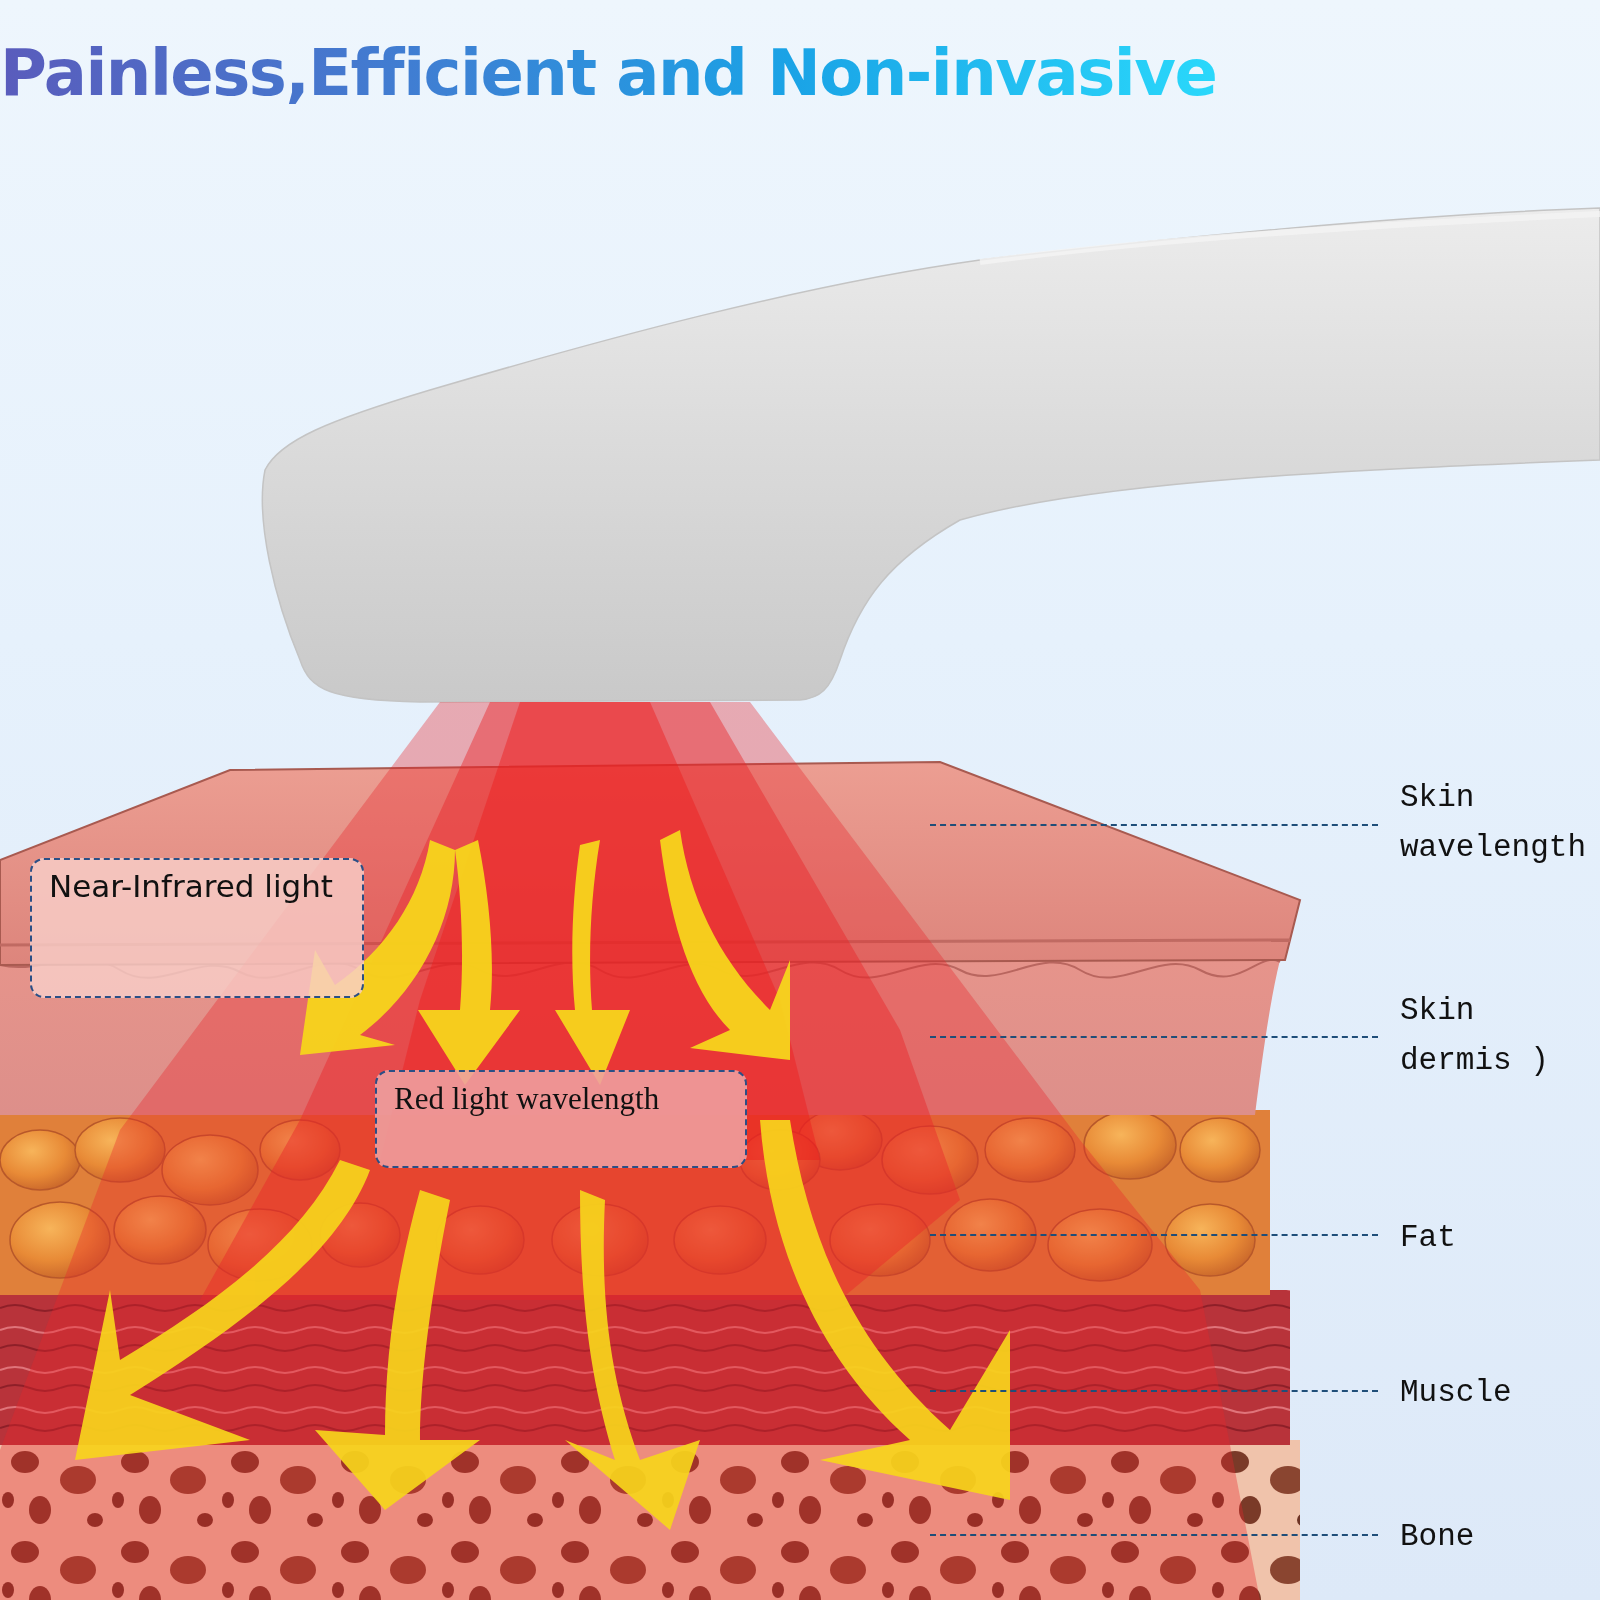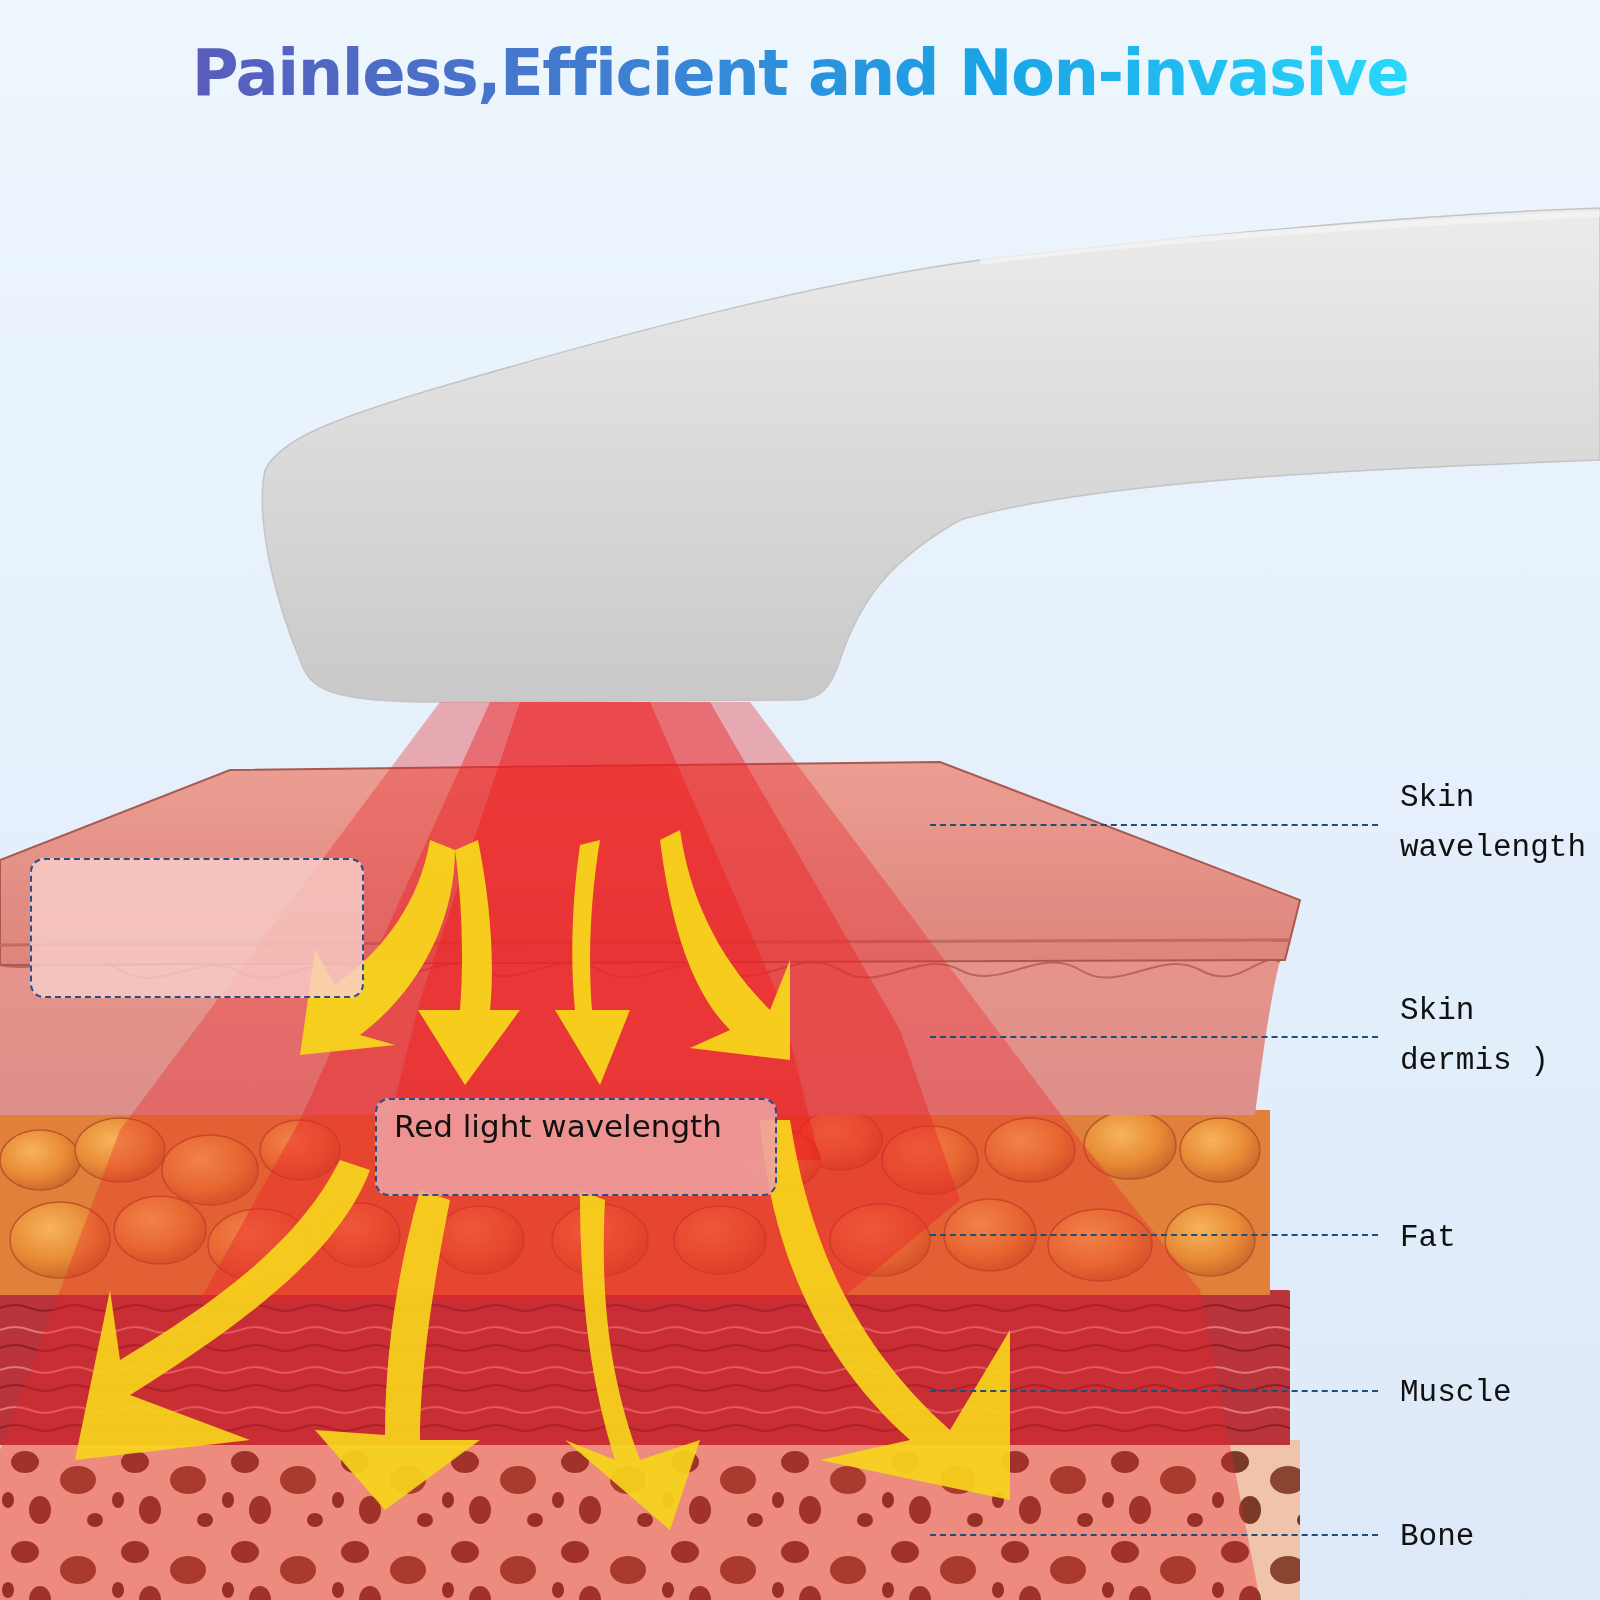--- a/index.html
+++ b/index.html
@@ -2,36 +2,36 @@
 <html><head>
 <meta charset="utf-8">
 <style>
   html, body { margin: 0; padding: 0; }
   body {
     width: 1600px; height: 1600px; overflow: hidden; position: relative;
     background: linear-gradient(180deg, #eef6fd 0%, #e6f1fc 40%, #dde9f8 100%);
     font-family: "DejaVu Sans", "Liberation Sans", sans-serif;
   }
   .title {
-    position: absolute; left: 0; right: 0; top: 28px; text-align: center;
+    position: absolute; left: 0; right: 0; top: 28px; text-align: left;
     font-family: "DejaVu Sans", sans-serif; font-weight: bold;
     font-size: 64px; letter-spacing: -1.5px; line-height: 90px;
   }
   .title span {
     background: linear-gradient(90deg, #5a5cbc 0%, #3f7fd3 35%, #1aa3e6 65%, #2ad8fb 100%);
     -webkit-background-clip: text; background-clip: text; color: transparent;
   }
   svg.scene { position: absolute; left: 0; top: 0; }
   .callout {
     position: absolute; border: 2px dashed #2a4f86; border-radius: 14px;
     color: #111; font-family: "DejaVu Sans", sans-serif; font-size: 31px;
     line-height: 41px; padding: 6px 16px 4px 17px; box-sizing: border-box;
   }
   .callout.nir { left: 30px; top: 858px; width: 334px; height: 140px; background: rgba(248,206,200,0.82); }
-  .callout.red { left: 375px; top: 1098px; width: 402px; height: 98px; background: rgba(238,160,160,0.88); }
+  .callout.red { left: 375px; top: 1070px; width: 372px; height: 98px; background: rgba(238,160,160,0.88); font-family: Liberation Serif, serif; }
   .layer-label {
     position: absolute; left: 1400px; color: #111;
     font-family: Liberation Mono, monospace; font-size: 31px; line-height: 50px;
   }
   .leader {
     position: absolute; left: 930px; width: 448px; height: 0;
     border-top: 2px dashed #1f4e79;
   }
 </style>
 </head>
@@ -134,20 +134,21 @@
 
   <g fill="#f7d51c" opacity="0.92">
     <path d="M370 1170 C340 1250 250 1320 130 1395 L250 1440 L75 1460 L110 1290 L120 1360 C220 1300 300 1240 340 1160 Z"></path>
     <path d="M450 1200 C430 1300 420 1380 420 1440 L480 1440 L385 1510 L315 1430 L385 1435 C385 1360 395 1280 420 1190 Z"></path>
     <path d="M605 1200 C600 1300 610 1380 640 1460 L700 1440 L670 1530 L565 1440 L615 1460 C590 1380 580 1300 580 1190 Z"></path>
     <path d="M790 1120 C810 1250 860 1350 950 1430 L1010 1330 L1010 1500 L820 1460 L910 1440 C820 1360 770 1250 760 1120 Z"></path>
   </g>
 </svg>
 
 <div class="callout nir">
+  <div>Near-Infrared light</div>
 </div>
 <div class="callout red">
   <div>Red light wavelength</div>
 </div>
 
 <div class="leader" style="top:824px"></div>
 <div class="leader" style="top:1036px"></div>
 <div class="leader" style="top:1234px"></div>
 <div class="leader" style="top:1390px"></div>
 <div class="leader" style="top:1534px"></div>

